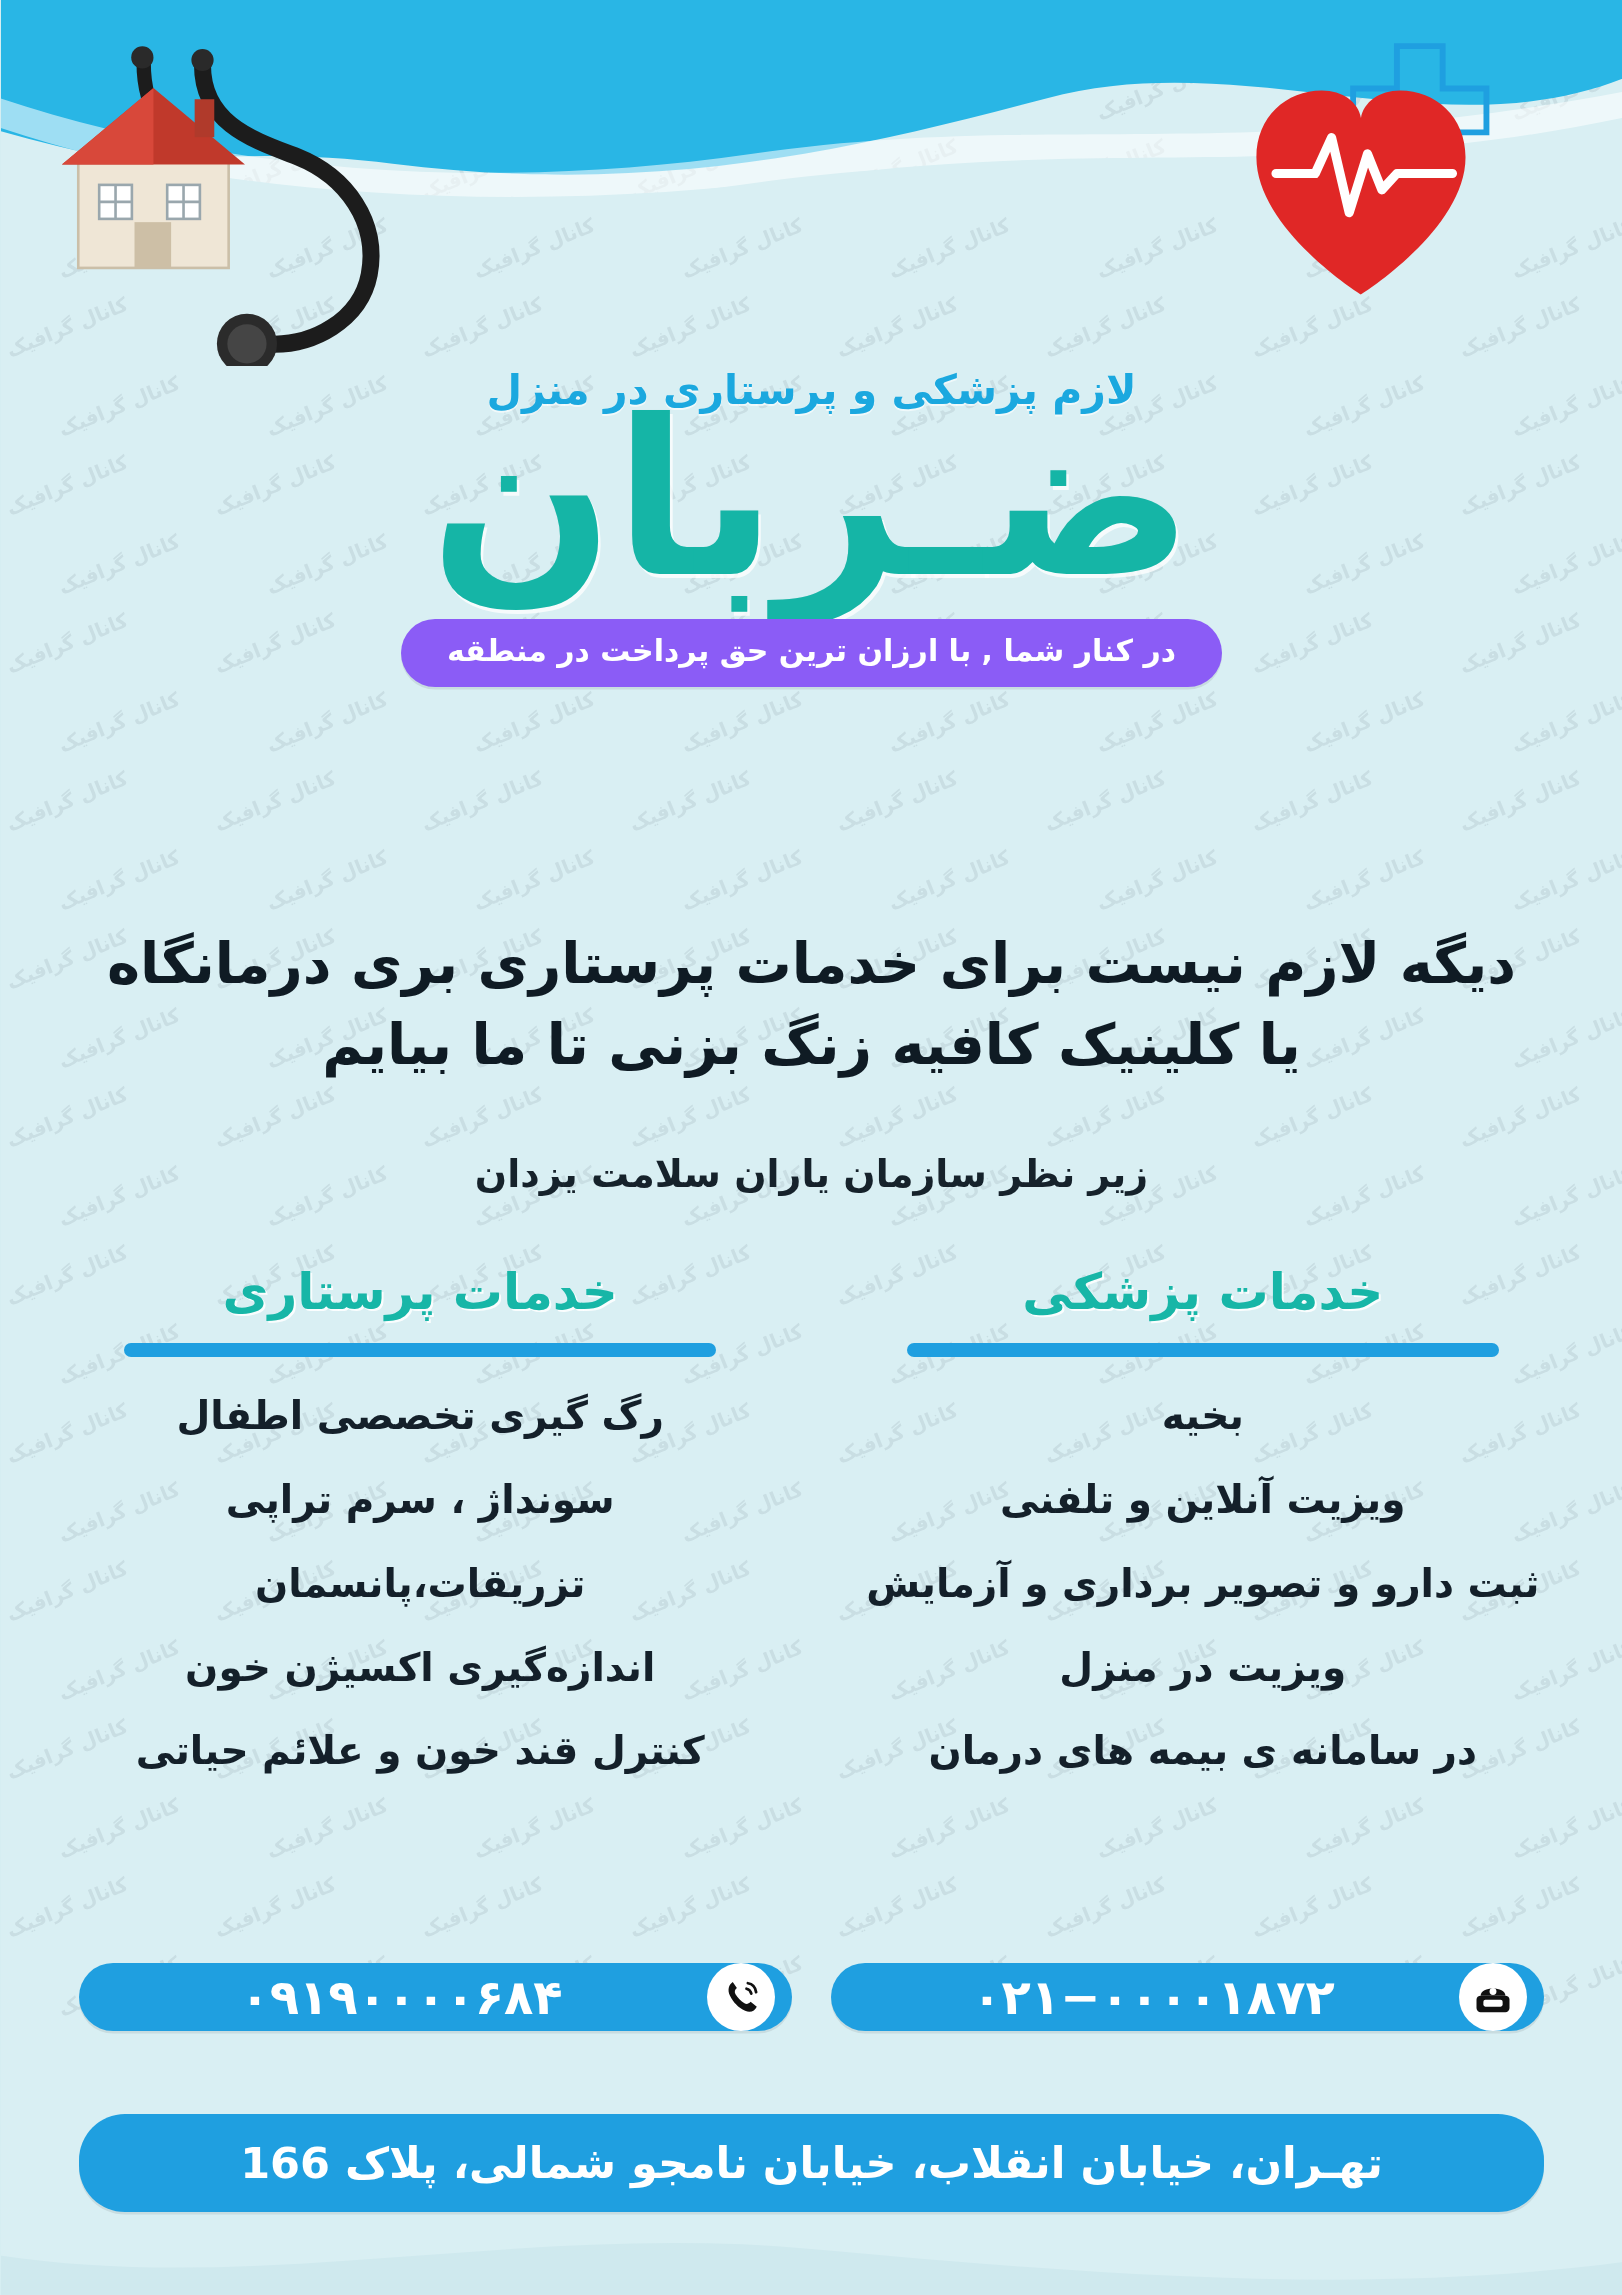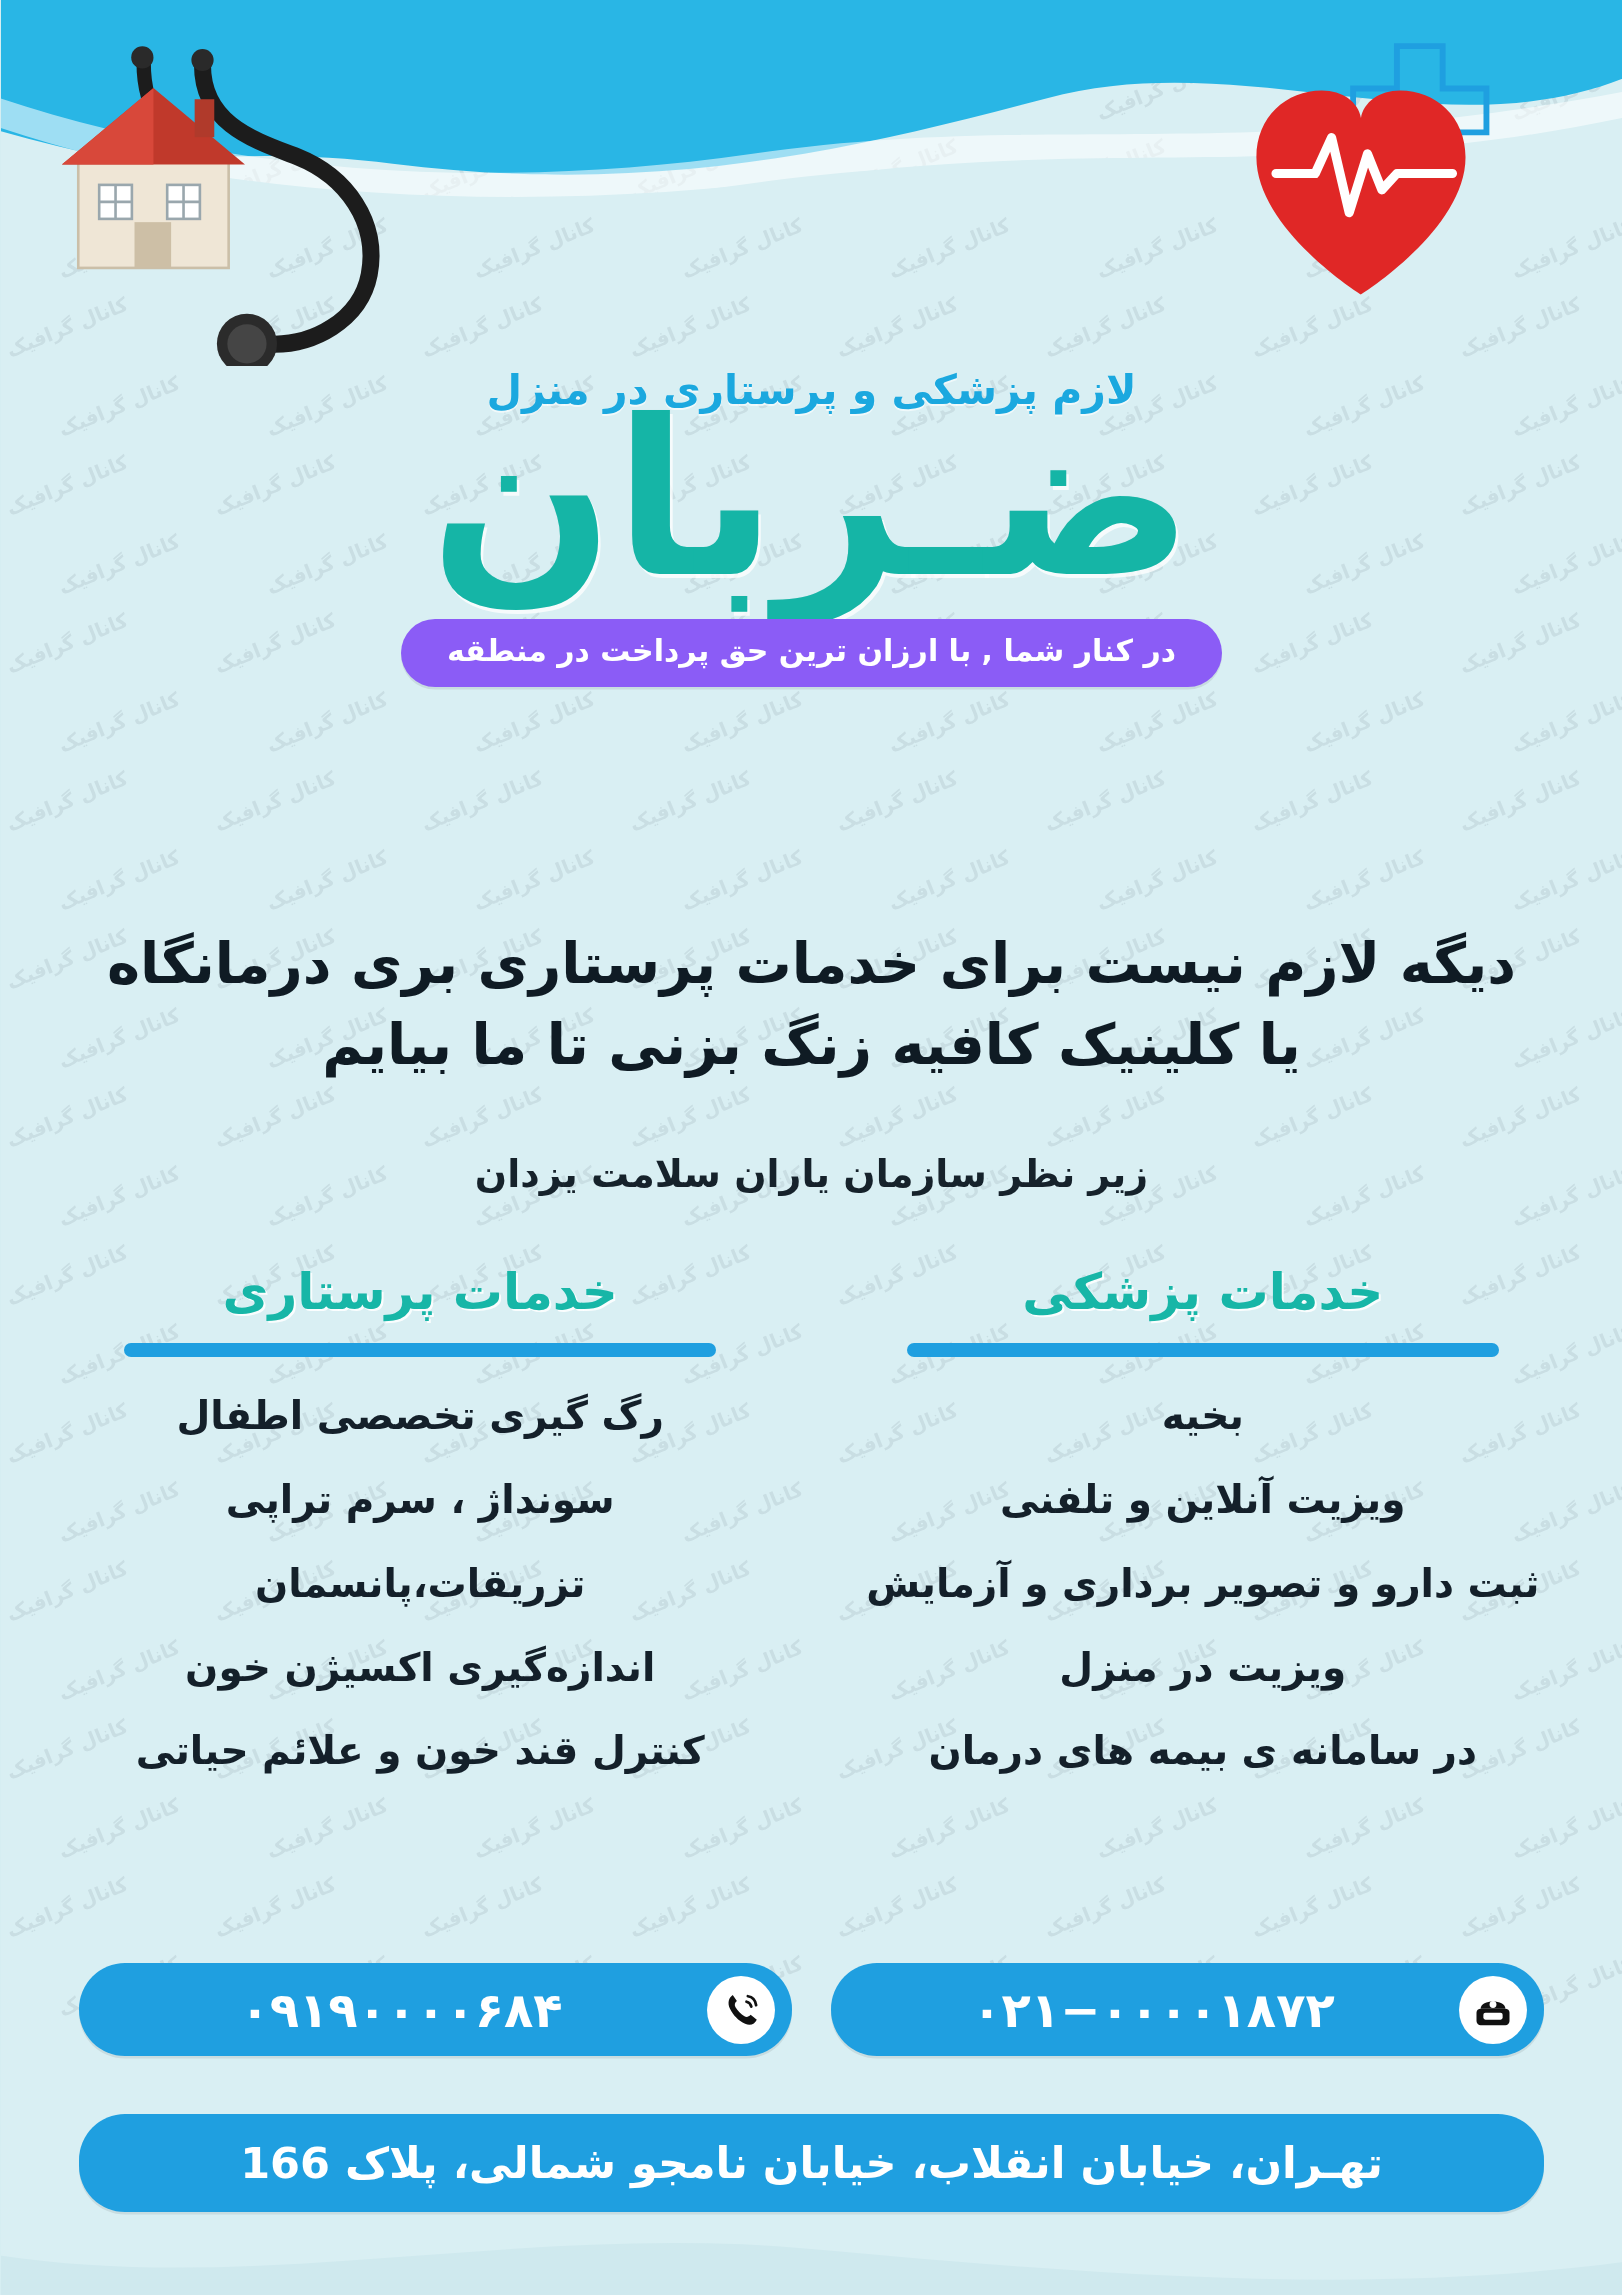--- a/index.html
+++ b/index.html
@@ -112,21 +112,21 @@
   }
   
   .phones{
     position:absolute;top:1963px;left:79px;right:79px;z-index:6;
     display:flex;justify-content:space-between;align-items:center;gap:39px;
   }
   .phone-pill{
     flex:1;
     background:#1f9fe0;
     border-radius:46px;
-    height:93px;
+    height:68px;
     display:flex;align-items:center;
     padding:0 17px;
     box-shadow:0 2.6px 0 rgba(0,0,0,.08);
   }
   .phone-num{
     flex:1;text-align:center;
     color:#ffffff;font-size:48px;font-weight:bold;
     letter-spacing:1.3px;
     direction:ltr;
   }

